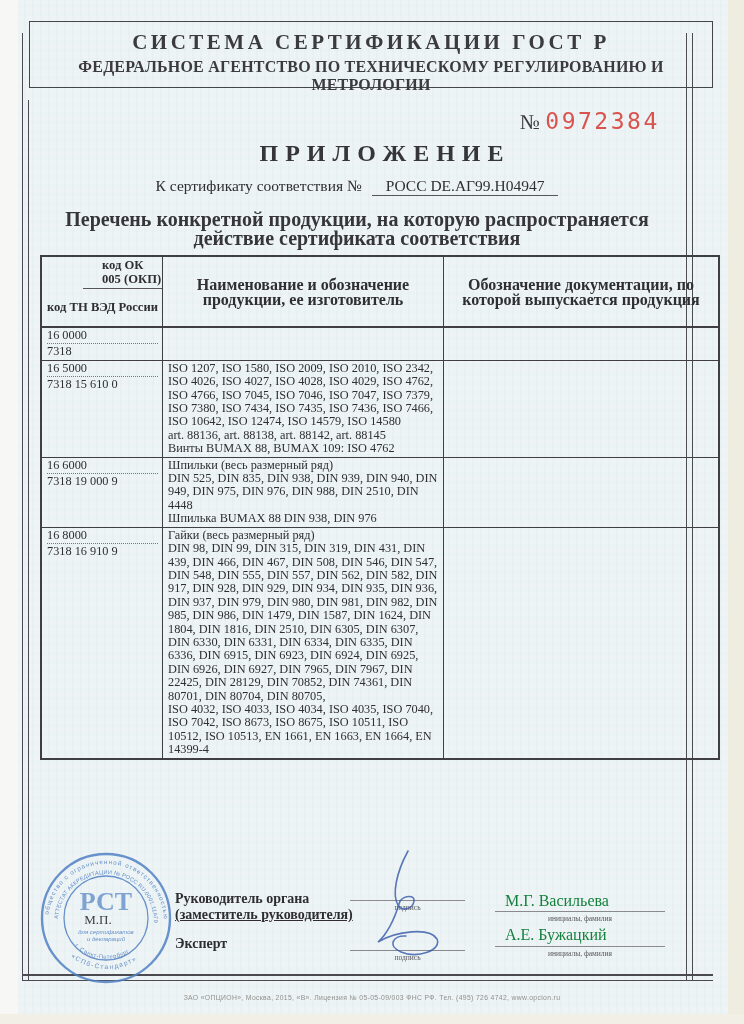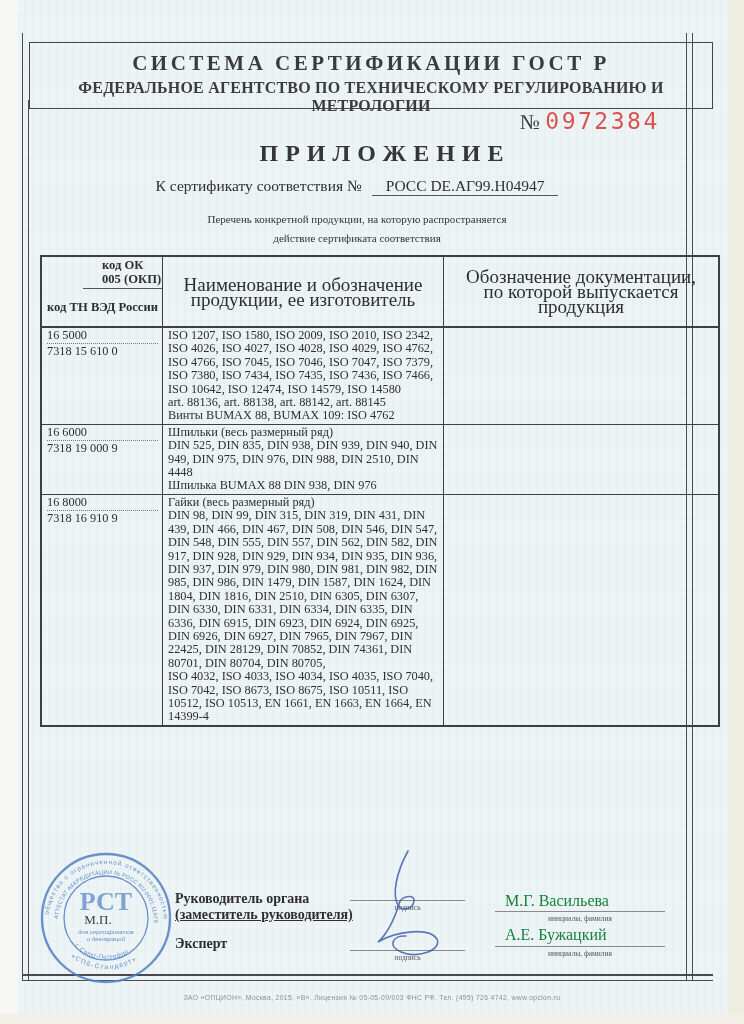--- a/index.html
+++ b/index.html
@@ -10,49 +10,49 @@
        background:
          repeating-linear-gradient(90deg, rgba(185,214,220,.10) 0 2px, rgba(255,255,255,0) 2px 8px),
          repeating-linear-gradient(0deg, rgba(200,224,228,.06) 0 3px, rgba(255,255,255,0) 3px 9px),
          #eef4f5;}
   .edge-right{position:absolute;top:0;right:0;width:16px;height:1024px;background:#efece0;}
   .edge-left{position:absolute;top:0;left:0;width:18px;height:1024px;background:#f7f8f6;}
   .edge-bottom{position:absolute;left:0;bottom:0;width:744px;height:10px;background:#f2f0e6;}
 
   .vline,.hline{position:absolute;background:#4a4a50;}
 
-  .header-box{position:absolute;left:29px;top:42px;width:684px;height:67px;
+  .header-box{position:absolute;left:29px;top:21px;width:684px;height:67px;
       border:1.6px solid #45454b;box-sizing:border-box;text-align:center;}
   .sys-title{margin-top:8px;font-size:21px;font-weight:bold;letter-spacing:3.5px;color:#3a3a40;}
   .agency{margin-top:3px;font-size:16px;font-weight:bold;letter-spacing:.2px;color:#3a3a40;}
 
   .form-number{position:absolute;top:108px;left:520px;font-size:21px;color:#3a3a40;}
   .form-number .digits{font-family:"DejaVu Sans Mono",monospace;color:#d9534f;
       letter-spacing:2.5px;font-size:23px;}
 
   .doc-title{position:absolute;top:140px;left:0;width:714px;text-align:center;
       font-size:24px;font-weight:bold;letter-spacing:7px;color:#35353b;padding-left:28px;}
 
   .cert-line{position:absolute;top:177px;left:0;width:714px;text-align:center;font-size:15.5px;}
   .cert-line .lbl{font-weight:normal;}
   .cert-line .val{border-bottom:1.2px solid #55555b;padding:0 14px 1px 14px;margin-left:6px;}
 
   .subtitle{position:absolute;top:210px;left:0;width:714px;text-align:center;
-      font-size:11px;font-weight:normal;line-height:19px;color:#35353b;}
+      font-size:20px;font-weight:bold;line-height:19px;color:#35353b;}
 
   table.main{position:absolute;left:40px;top:255px;width:638px;border-collapse:collapse;
       table-layout:fixed;}
   table.main td{border:1.4px solid #3e3e44;vertical-align:top;padding:1px 4px 1px 5px;
       font-size:12.3px;line-height:13.4px;}
   table.main td.c1{width:120px;}
   table.main td.c2{width:260px;}
   table.main td.c3{width:254px;}
   tr.thead td{border-bottom:2.2px solid #3e3e44;padding:0;}
   tr.thead td.c2,tr.thead td.c3{vertical-align:middle;text-align:center;
-      font-weight:normal;font-size:19px;line-height:15px;padding:2px 10px;}
+      font-weight:bold;font-size:16px;line-height:15px;padding:2px 10px;}
   .h-c1-top{height:31px;border-bottom:1px solid #55555b;display:flex;align-items:center;
       padding-left:19px;font-weight:bold;font-size:12.6px;margin-left:41px;}
   .h-c1-bot{height:37px;display:flex;align-items:center;padding-left:5px;
       font-weight:bold;font-size:12.6px;}
   .okp{border-bottom:1px dotted #77777d;padding-bottom:1px;}
   .tnved{padding-top:1px;}
   .prod{white-space:pre-line;}
   td.rowh-1{height:27px;} td.rowh-2{height:92px;} td.rowh-3{height:67px;} td.rowh-4{height:226px;}
   table.main{border:2px solid #3e3e44;}
   .role{position:absolute;font-size:14px;font-weight:bold;color:#2d2d33;}
@@ -108,20 +108,32 @@
 
 <table class="main">
   <tbody>
       <tr class="thead">
     <td class="c1">
       <div class="h-c1-top">код ОК 005 (ОКП)</div>
       <div class="h-c1-bot">код ТН ВЭД России</div>
     </td>
     <td class="c2">Наименование и обозначение продукции, ее изготовитель</td>
     <td class="c3">Обозначение документации, по которой выпускается продукция</td>
+  </tr>
+  <tr>
+    <td class="c1 rowh-1">
+      <div class="okp">16 0000</div>
+      <div class="tnved">7318</div>
+    </td>
+    <td class="c2">
+          <div class="prod"></div>
+        </td>
+    <td class="c3">
+          <div class="prod"></div>
+        </td>
   </tr>
   <tr>
     <td class="c1 rowh-2">
       <div class="okp">16 5000</div>
       <div class="tnved">7318 15 610 0</div>
     </td>
     <td class="c2">
           <div class="prod">ISO 1207, ISO 1580, ISO 2009, ISO 2010, ISO 2342, ISO 4026, ISO 4027, ISO 4028, ISO 4029, ISO 4762, ISO 4766, ISO 7045, ISO 7046, ISO 7047, ISO 7379, ISO 7380, ISO 7434, ISO 7435, ISO 7436, ISO 7466, ISO 10642, ISO 12474, ISO 14579, ISO 14580
 art. 88136, art. 88138, art. 88142, art. 88145
 Винты BUMAX 88, BUMAX 109: ISO 4762</div>

